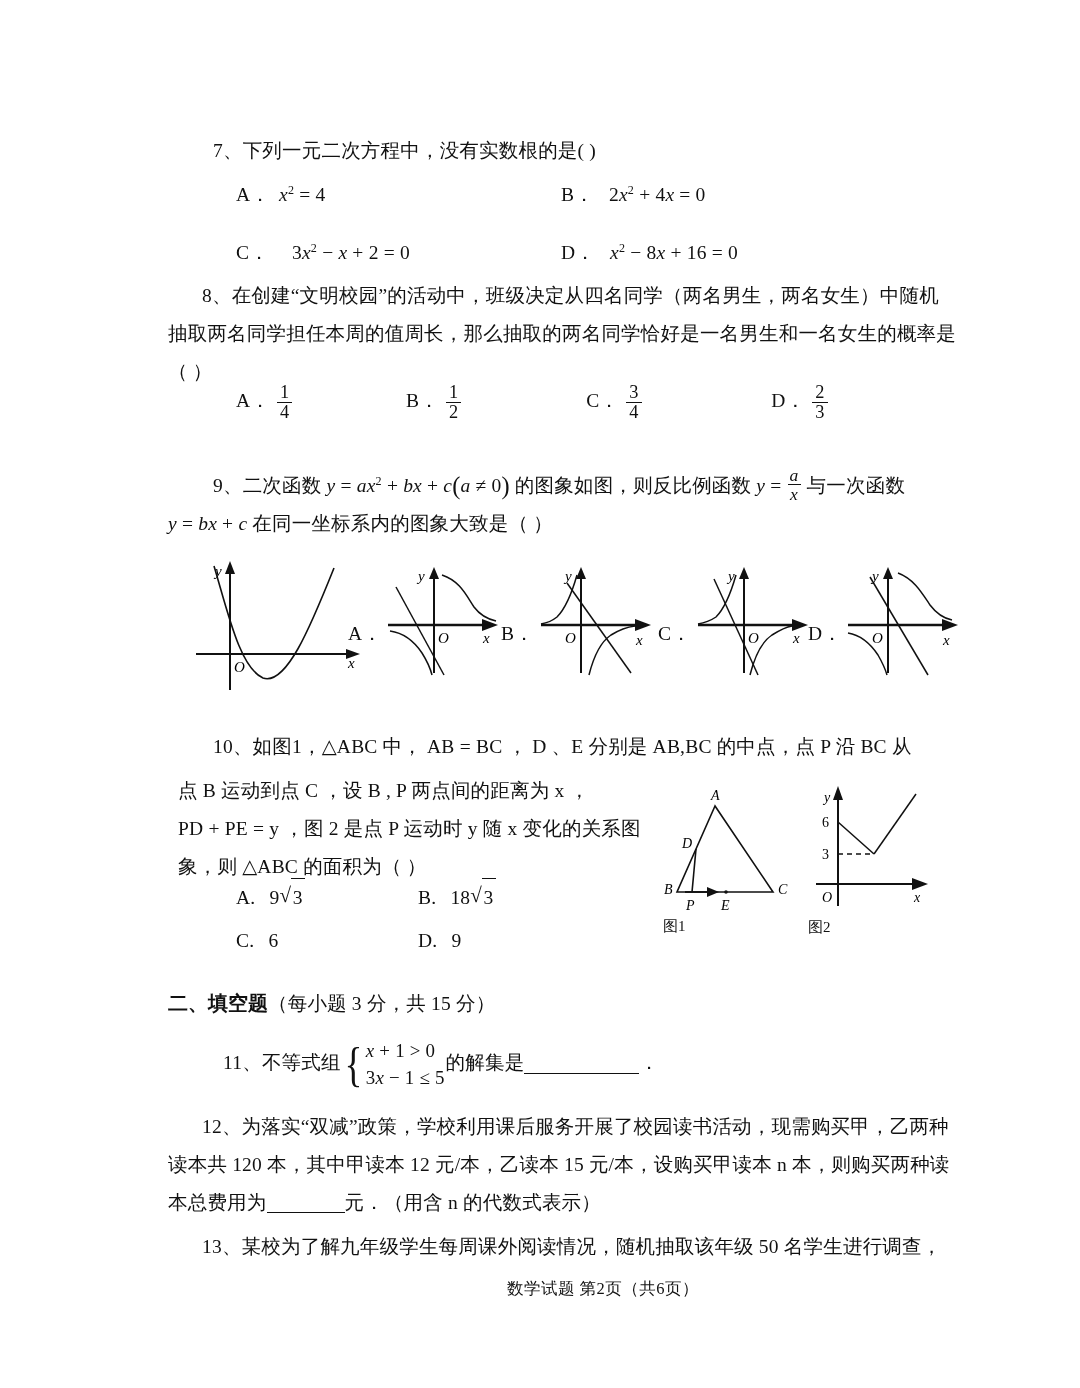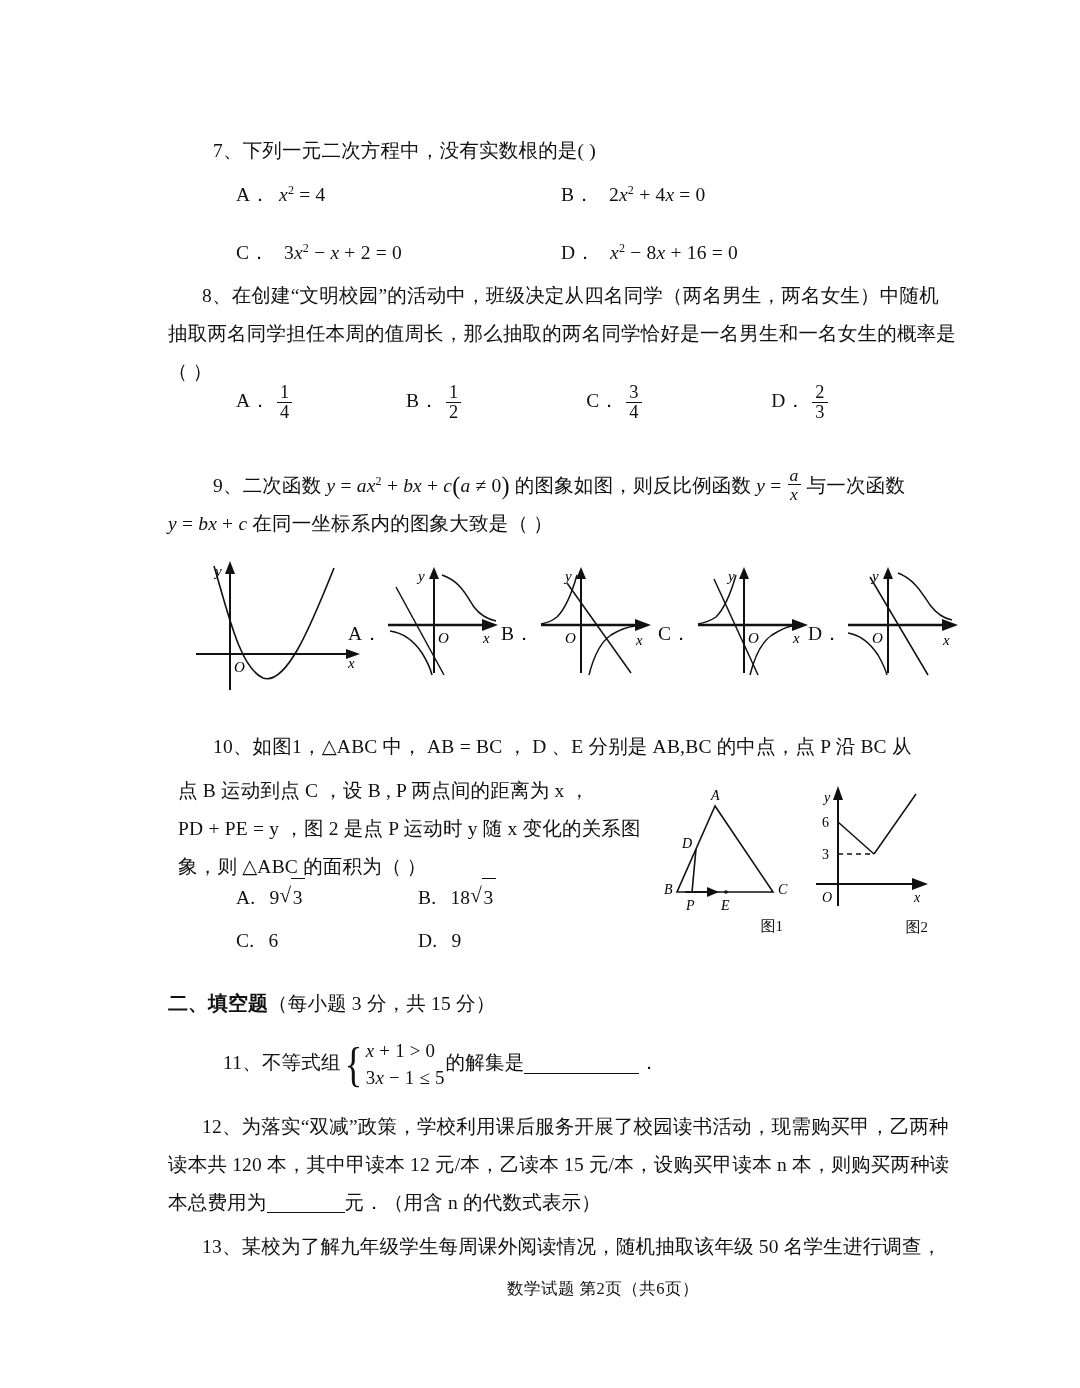--- a/index.html
+++ b/index.html
@@ -26,21 +26,21 @@
   .sqrt{display:inline-block;position:relative;padding-left:.62em;}
   .sqrt::before{content:"\221A";position:absolute;left:0;top:-0.07em;font-size:1.08em;}
   .sqrt > .rad{border-top:1.3px solid #111;padding:0 .12em 0 .06em;display:inline-block;margin-top:.03em;}
   
   .system{display:inline-flex;align-items:center;vertical-align:middle;margin:0 1px;}
   .system .brace{font-size:2.45em;line-height:.78;font-family:"Liberation Serif",serif;transform:scaleX(.78);display:inline-block;}
   .system .rows{display:inline-block;line-height:1.42;font-size:.97em;padding-left:1px;}
   .blank-u{display:inline-block;border-bottom:1.3px solid #111;height:1.02em;vertical-align:-.22em;}
   .sect-title{font-weight:bold;font-size:20px;}
   .foot{font-size:16.5px;text-align:center;width:100%;letter-spacing:.5px;}
-  .figlabel{font-size:15px;text-align:right;}
+  .figlabel{font-size:15px;text-align:left;}
   svg{display:block;overflow:visible;}
 </style>
 </head>
 <body>
 
 <div class="page">
 
   <div class="blk q" style="left:195px;top:132px;width:760px;">
     <div>7、下列一元二次方程中，没有实数根的是(    )</div>
   </div>
@@ -51,21 +51,21 @@
     </span>
   </div>
   <div class="blk q" style="left:543px;top:176px;">
     <span class="opt-label">B．</span>
     <span class="mi" style="margin-left:10px;">
       <span style="font-style:normal;">2</span><i>x</i><sup class="en">2</sup> <span style="font-style:normal;">+ 4</span><i>x</i> <span style="font-style:normal;">= 0</span>
     </span>
   </div>
   <div class="blk q" style="left:218px;top:234px;">
     <span class="opt-label">C．</span>
-    <span class="mi" style="margin-left:10px;">
+    <span class="mi" style="margin-left:18px;">
       <span style="font-style:normal;">3</span><i>x</i><sup class="en">2</sup> <span style="font-style:normal;">−</span> <i>x</i> <span style="font-style:normal;">+ 2 = 0</span>
     </span>
   </div>
   <div class="blk q" style="left:543px;top:234px;">
     <span class="opt-label">D．</span>
     <span class="mi" style="margin-left:10px;">
       <i>x</i><sup class="en">2</sup> <span style="font-style:normal;">− 8</span><i>x</i> <span style="font-style:normal;margin-top:16px;">+ 16 = 0</span>
     </span>
   </div>
 

